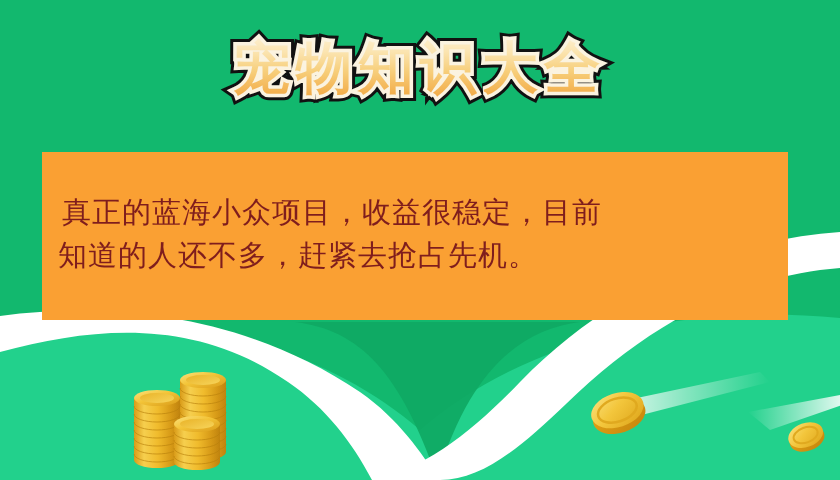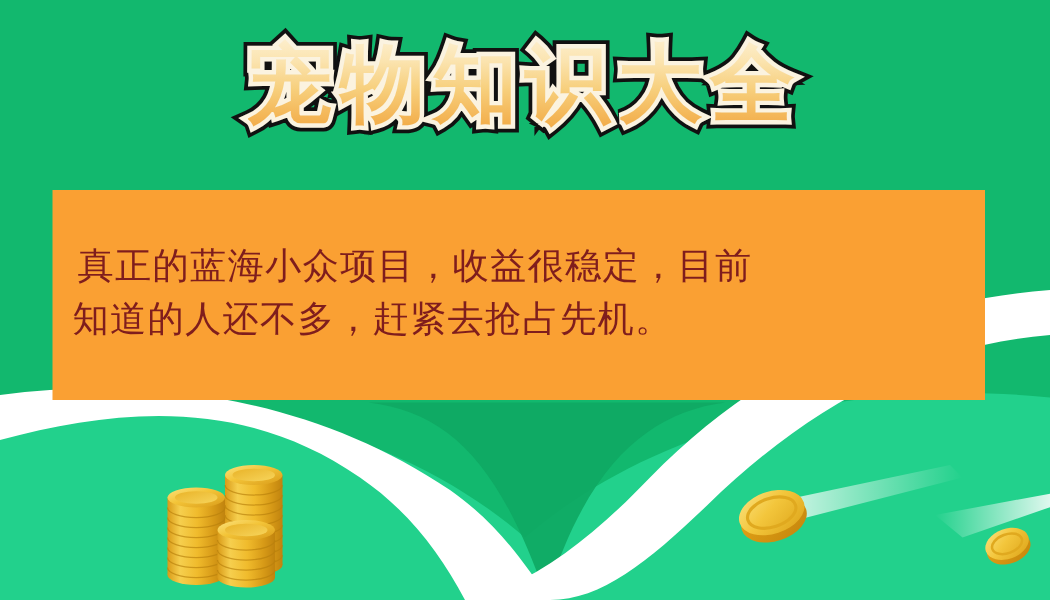--- a/index.html
+++ b/index.html
@@ -34,21 +34,21 @@
     top: 8px;
     width: 840px;
     height: 120px;
     display: flex;
     align-items: center;
     justify-content: center;
   }
   .title-text {
     position: relative;
     font-family: "DejaVu Sans", "Liberation Sans", sans-serif;
-    font-size: 68px;
+    font-size: 56px;
     font-weight: 700;
     letter-spacing: 6px;
     line-height: 1;
     white-space: nowrap;
   }
   
   .title-outline {
     position: absolute;
     left: 0;
     top: 0;

